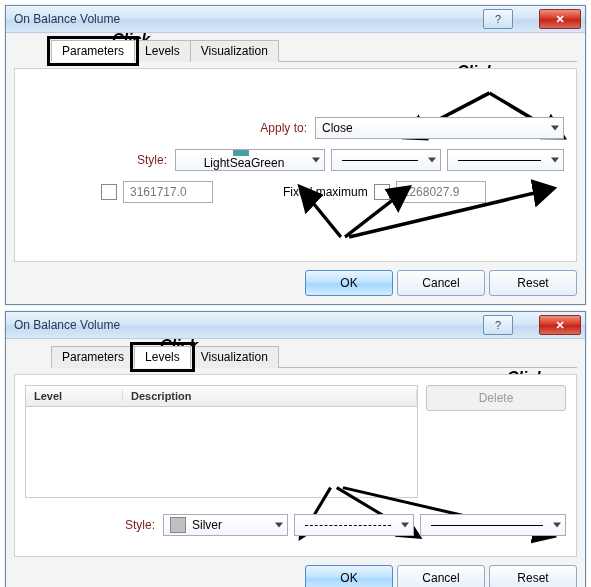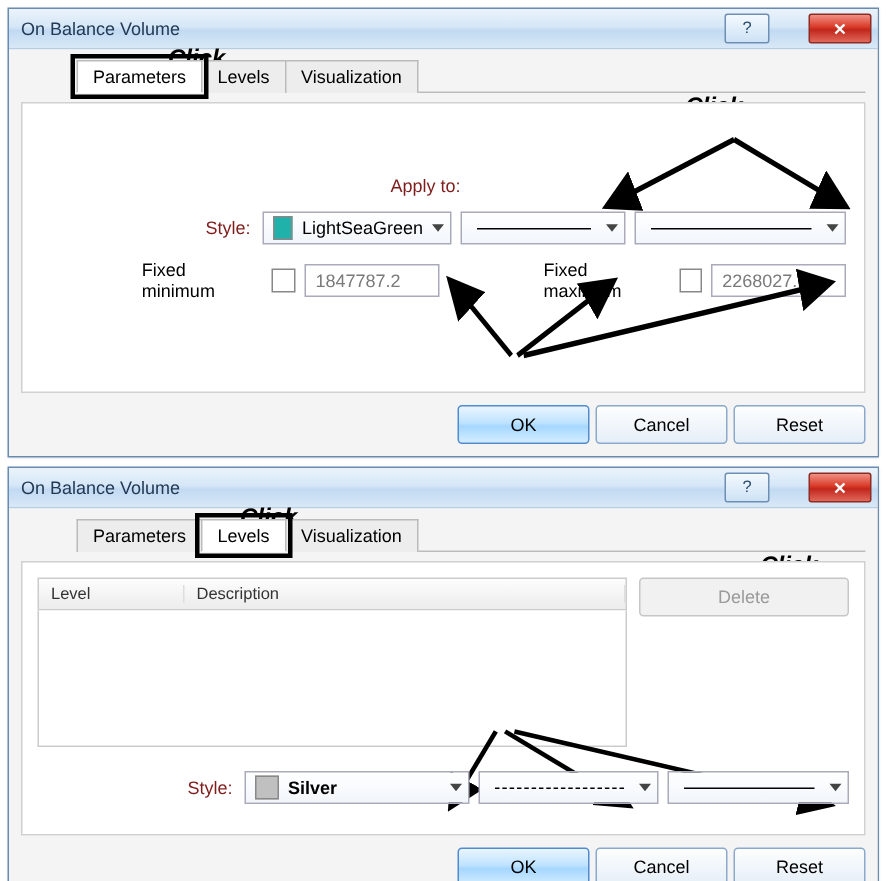--- a/index.html
+++ b/index.html
@@ -182,43 +182,46 @@
             </marker>
           </defs>
         <line x1="460" y1="20" x2="530" y2="56" stroke="#000" stroke-width="3" marker-end="url(#ah1)"></line>
         <line x1="460" y1="20" x2="380" y2="56" stroke="#000" stroke-width="3" marker-end="url(#ah1)"></line>
         <line x1="316" y1="140" x2="278" y2="100" stroke="#000" stroke-width="3" marker-end="url(#ah1)"></line>
         <line x1="320" y1="140" x2="380" y2="100" stroke="#000" stroke-width="3" marker-end="url(#ah1)"></line>
         <line x1="324" y1="140" x2="520" y2="100" stroke="#000" stroke-width="3" marker-end="url(#ah1)"></line>
       </svg>
       <div class="row" style="margin-top:30px;">
         <div class="lbl" style="width:280px;">Apply to:</div>
+        <div class="combo" style="flex:1;">
+          <span>Close</span>
+          <span class="arrow"></span>
+        </div>
       </div>
       <div class="row">
         <div class="lbl">Style:</div>
-        <div class="combo" style="width:126px;margin-right:6px;">
+        <div class="combo" style="width:150px;margin-right:6px;flex-direction:column;">
           <span id="sw1" class="swatch" style="background: rgb(32, 178, 170);"></span>
           <span>LightSeaGreen</span>
           <span class="arrow"></span>
         </div>
         <div class="combo" style="width:110px;margin-right:6px;">
           <div class="line-sample"></div>
           <span class="arrow"></span>
         </div>
         <div class="combo" style="flex:1;">
           <div class="line-sample"></div>
           <span class="arrow"></span>
         </div>
       </div>
       <div class="row">
         <div style="width:68px;"></div>
-        <span>Fixed minimum</span>
         <div class="chk"></div>
         <div class="txt" style="width:90px;">
-            <span>1847787.2</span>
+            <span>3161717.0</span>
           </div>
         <div style="width:70px;"></div>
         <span>Fixed maximum</span>
         <div class="chk"></div>
         <div class="txt" style="width:90px;">
             <span>2268027.9</span>
           </div>
       </div>
     </div>
     <div class="btnbar">
@@ -253,34 +256,34 @@
         <defs>
             <marker id="ah2" markerWidth="8" markerHeight="8" refX="6" refY="4" orient="auto">
               <path d="M0,0 L8,4 L0,8 Z" fill="#000"></path>
             </marker>
           </defs>
         <line x1="306" y1="112" x2="278" y2="160" stroke="#000" stroke-width="3" marker-end="url(#ah2)"></line>
         <line x1="312" y1="112" x2="390" y2="160" stroke="#000" stroke-width="3" marker-end="url(#ah2)"></line>
         <line x1="318" y1="112" x2="520" y2="160" stroke="#000" stroke-width="3" marker-end="url(#ah2)"></line>
       </svg>
       <div style="display:flex;">
-        <div style="flex:1;">
+        <div style="flex:1;font-weight:bold;">
           <div class="table-head">
             <div class="th" style="width:80px;">Level</div>
             <div class="th" style="flex:1;">Description</div>
           </div>
           <div class="list-box"></div>
         </div>
         <div class="side-btns">
           <div class="btn disabled">Delete</div>
         </div>
       </div>
       <div class="row" style="margin-top:16px;">
         <div class="lbl" style="width:130px;">Style:</div>
-        <div class="combo" style="width:150px;margin-right:6px;font-weight:bold;">
+        <div class="combo" style="width:125px;margin-right:6px;">
           <span id="sw2" class="swatch" style="background: rgb(192, 192, 192);"></span>
           <span>Silver</span>
           <span class="arrow"></span>
         </div>
         <div class="combo" style="width:120px;margin-right:6px;">
           <div class="line-sample dashed"></div>
           <span class="arrow"></span>
         </div>
         <div class="combo" style="flex:1;">
           <div class="line-sample"></div>

